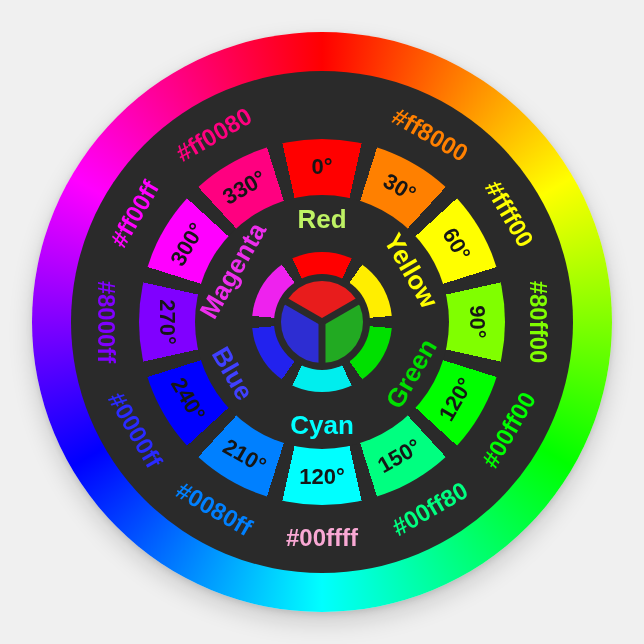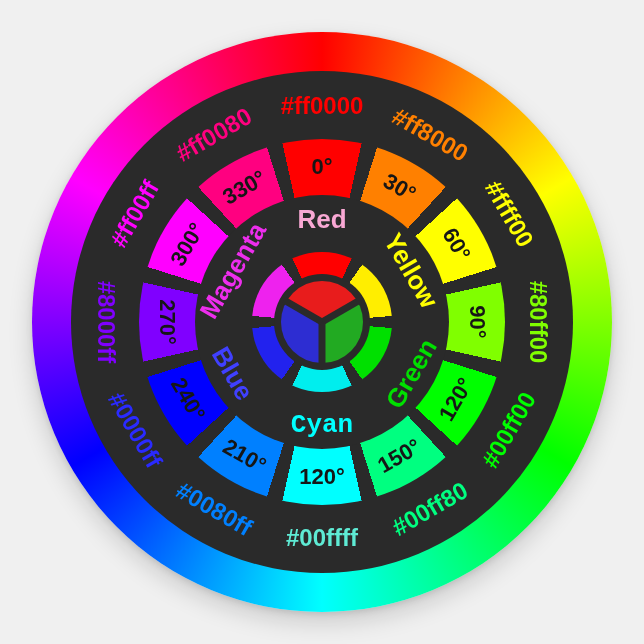--- a/index.html
+++ b/index.html
@@ -77,27 +77,26 @@
   .deg-lbl{font-size:22px;color:#161616;}
   .name-lbl{font-size:26px;}
 </style>
 </head>
 <body>
 
 <div class="stage">
   <div class="sticker" style="background: conic-gradient(rgb(255, 0, 0), rgb(255, 128, 0), rgb(255, 255, 0), rgb(128, 255, 0), rgb(0, 255, 0), rgb(0, 255, 128), rgb(0, 255, 255), rgb(0, 128, 255), rgb(0, 0, 255), rgb(128, 0, 255), rgb(255, 0, 255), rgb(255, 0, 128), rgb(255, 0, 0));">
     <div class="disc">
 
-      <div class="lbl hex-lbl" style="transform: translate(-50%, -50%) rotate(0deg) translateY(-216px); color: rgb(255, 0, 0);">#ff0000</div>
       <div class="lbl hex-lbl" style="transform: translate(-50%, -50%) rotate(30deg) translateY(-216px); color: rgb(255, 128, 0);">#ff8000</div>
       <div class="lbl hex-lbl" style="transform: translate(-50%, -50%) rotate(60deg) translateY(-216px); color: rgb(255, 255, 0);">#ffff00</div>
       <div class="lbl hex-lbl" style="transform: translate(-50%, -50%) rotate(90deg) translateY(-216px); color: rgb(128, 255, 0);">#80ff00</div>
       <div class="lbl hex-lbl" style="transform: translate(-50%, -50%) rotate(120deg) translateY(-216px) rotate(180deg); color: rgb(0, 255, 0);">#00ff00</div>
       <div class="lbl hex-lbl" style="transform: translate(-50%, -50%) rotate(150deg) translateY(-216px) rotate(180deg); color: rgb(0, 255, 128);">#00ff80</div>
-      <div class="lbl hex-lbl" style="transform: translate(-50%, -50%) rotate(180deg) translateY(-216px) rotate(180deg); color: #5eead4;">#00ffff</div>
+      <div class="lbl hex-lbl" style="transform: translate(-50%, -50%) rotate(180deg) translateY(-216px) rotate(180deg); color: #f9a8d4;">#00ffff</div>
       <div class="lbl hex-lbl" style="transform: translate(-50%, -50%) rotate(210deg) translateY(-216px) rotate(180deg); color: rgb(0, 128, 255);">#0080ff</div>
       <div class="lbl hex-lbl" style="transform: translate(-50%, -50%) rotate(240deg) translateY(-216px) rotate(180deg); color: rgb(42, 42, 255);">#0000ff</div>
       <div class="lbl hex-lbl" style="transform: translate(-50%, -50%) rotate(270deg) translateY(-216px) rotate(180deg); color: rgb(128, 0, 255);">#8000ff</div>
       <div class="lbl hex-lbl" style="transform: translate(-50%, -50%) rotate(300deg) translateY(-216px); color: rgb(255, 0, 255);">#ff00ff</div>
       <div class="lbl hex-lbl" style="transform: translate(-50%, -50%) rotate(330deg) translateY(-216px); color: rgb(255, 0, 128);">#ff0080</div>
 
       <div class="deg-ring" style="background: conic-gradient(from -12.5deg, rgb(255, 0, 0) 0deg, rgb(255, 0, 0) 25deg, rgb(42, 42, 42) 25deg, rgb(42, 42, 42) 30deg, rgb(255, 128, 0) 30deg, rgb(255, 128, 0) 55deg, rgb(42, 42, 42) 55deg, rgb(42, 42, 42) 60deg, rgb(255, 255, 0) 60deg, rgb(255, 255, 0) 85deg, rgb(42, 42, 42) 85deg, rgb(42, 42, 42) 90deg, rgb(128, 255, 0) 90deg, rgb(128, 255, 0) 115deg, rgb(42, 42, 42) 115deg, rgb(42, 42, 42) 120deg, rgb(0, 255, 0) 120deg, rgb(0, 255, 0) 145deg, rgb(42, 42, 42) 145deg, rgb(42, 42, 42) 150deg, rgb(0, 255, 128) 150deg, rgb(0, 255, 128) 175deg, rgb(42, 42, 42) 175deg, rgb(42, 42, 42) 180deg, rgb(0, 255, 255) 180deg, rgb(0, 255, 255) 205deg, rgb(42, 42, 42) 205deg, rgb(42, 42, 42) 210deg, rgb(0, 128, 255) 210deg, rgb(0, 128, 255) 235deg, rgb(42, 42, 42) 235deg, rgb(42, 42, 42) 240deg, rgb(0, 0, 255) 240deg, rgb(0, 0, 255) 265deg, rgb(42, 42, 42) 265deg, rgb(42, 42, 42) 270deg, rgb(128, 0, 255) 270deg, rgb(128, 0, 255) 295deg, rgb(42, 42, 42) 295deg, rgb(42, 42, 42) 300deg, rgb(255, 0, 255) 300deg, rgb(255, 0, 255) 325deg, rgb(42, 42, 42) 325deg, rgb(42, 42, 42) 330deg, rgb(255, 0, 128) 330deg, rgb(255, 0, 128) 355deg, rgb(42, 42, 42) 355deg, rgb(42, 42, 42) 360deg);"></div>
       <div class="deg-cover"></div>
 
       <div class="lbl deg-lbl" style="transform:translate(-50%,-50%) rotate(0deg) translateY(-155px);">0°</div>
@@ -106,24 +105,24 @@
       <div class="lbl deg-lbl" style="transform:translate(-50%,-50%) rotate(90deg) translateY(-155px);">90°</div>
       <div class="lbl deg-lbl" style="transform:translate(-50%,-50%) rotate(120deg) translateY(-155px) rotate(180deg);">120°</div>
       <div class="lbl deg-lbl" style="transform:translate(-50%,-50%) rotate(150deg) translateY(-155px) rotate(180deg);">150°</div>
       <div class="lbl deg-lbl" style="transform:translate(-50%,-50%) rotate(180deg) translateY(-155px) rotate(180deg);">120°</div>
       <div class="lbl deg-lbl" style="transform:translate(-50%,-50%) rotate(210deg) translateY(-155px) rotate(180deg);">210°</div>
       <div class="lbl deg-lbl" style="transform:translate(-50%,-50%) rotate(240deg) translateY(-155px) rotate(180deg);">240°</div>
       <div class="lbl deg-lbl" style="transform:translate(-50%,-50%) rotate(270deg) translateY(-155px) rotate(180deg);">270°</div>
       <div class="lbl deg-lbl" style="transform:translate(-50%,-50%) rotate(300deg) translateY(-155px);">300°</div>
       <div class="lbl deg-lbl" style="transform:translate(-50%,-50%) rotate(330deg) translateY(-155px);">330°</div>
 
-      <div class="lbl name-lbl" style="transform: translate(-50%, -50%) rotate(0deg) translateY(-103px); color: #f9a8d4;">Red</div>
+      <div class="lbl name-lbl" style="transform: translate(-50%, -50%) rotate(0deg) translateY(-103px); color: #bef264;">Red</div>
       <div class="lbl name-lbl" style="transform: translate(-50%, -50%) rotate(60deg) translateY(-103px); color: rgb(255, 255, 0);">Yellow</div>
       <div class="lbl name-lbl" style="transform: translate(-50%, -50%) rotate(120deg) translateY(-103px) rotate(180deg); color: rgb(0, 224, 0);">Green</div>
-      <div class="lbl name-lbl" style="transform: translate(-50%, -50%) rotate(180deg) translateY(-103px) rotate(180deg); color: rgb(0, 255, 255); font-family: Liberation Mono, monospace;">Cyan</div>
+      <div class="lbl name-lbl" style="transform: translate(-50%, -50%) rotate(180deg) translateY(-103px) rotate(180deg); color: rgb(0, 255, 255);">Cyan</div>
       <div class="lbl name-lbl" style="transform: translate(-50%, -50%) rotate(240deg) translateY(-103px) rotate(180deg); color: rgb(64, 64, 255);">Blue</div>
       <div class="lbl name-lbl" style="transform: translate(-50%, -50%) rotate(300deg) translateY(-103px); color: rgb(238, 45, 238);">Magenta</div>
 
       <div class="hub">
         <div class="hub-ring" style="background: conic-gradient(from -25deg, rgb(255, 0, 0) 0deg, rgb(255, 0, 0) 50deg, rgb(42, 42, 42) 50deg, rgb(42, 42, 42) 60deg, rgb(255, 238, 0) 60deg, rgb(255, 238, 0) 110deg, rgb(42, 42, 42) 110deg, rgb(42, 42, 42) 120deg, rgb(0, 224, 0) 120deg, rgb(0, 224, 0) 170deg, rgb(42, 42, 42) 170deg, rgb(42, 42, 42) 180deg, rgb(0, 238, 238) 180deg, rgb(0, 238, 238) 230deg, rgb(42, 42, 42) 230deg, rgb(42, 42, 42) 240deg, rgb(34, 34, 238) 240deg, rgb(34, 34, 238) 290deg, rgb(42, 42, 42) 290deg, rgb(42, 42, 42) 300deg, rgb(238, 34, 238) 300deg, rgb(238, 34, 238) 350deg, rgb(42, 42, 42) 350deg, rgb(42, 42, 42) 360deg);"></div>
         <div class="hub-cover"></div>
         <div class="triad" style="background: conic-gradient(from -60deg, rgb(232, 28, 28) 0deg, rgb(232, 28, 28) 120deg, rgb(34, 170, 34) 120deg, rgb(34, 170, 34) 240deg, rgb(45, 45, 210) 240deg, rgb(45, 45, 210) 360deg);"></div>
         <div class="spoke sp-a"></div>
         <div class="spoke sp-b"></div>
         <div class="spoke sp-c"></div>

